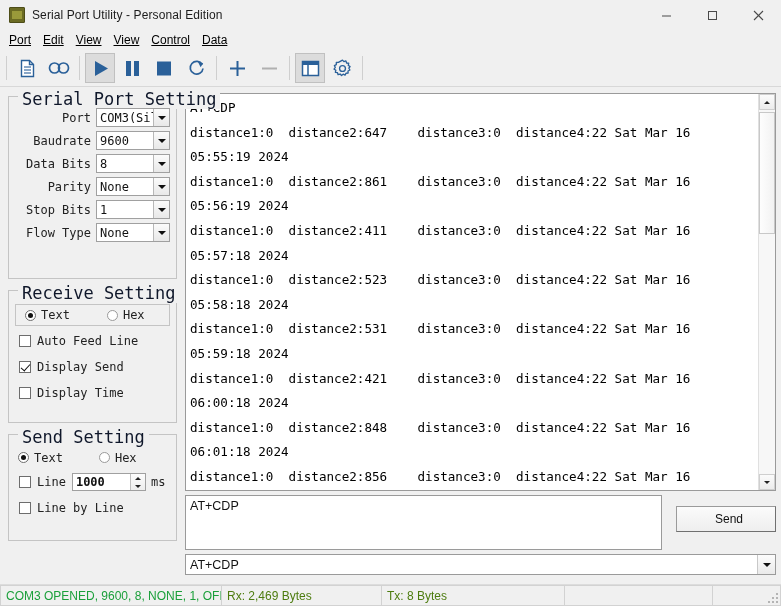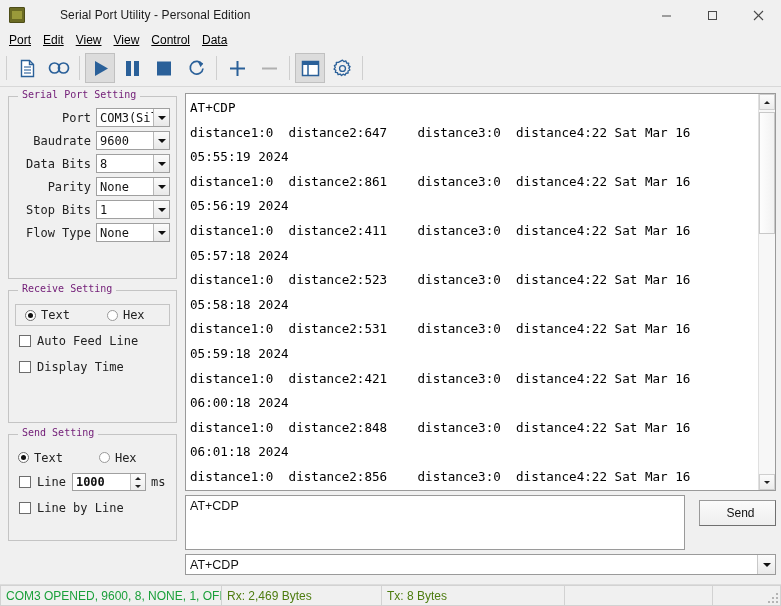--- a/index.html
+++ b/index.html
@@ -49,21 +49,20 @@
     content: "";
     position: absolute;
     left: 2px; top: 3px;
     width: 10px; height: 8px;
     background: #9a9a3a;
   }
   .title-text {
     font-size: 12px;
     color: #1b1b1b;
     letter-spacing: 0.1px;
-    margin-left: 28px;
   }
   .win-buttons {
     position: absolute;
     right: 0; top: 0;
     height: 30px;
     display: flex;
   }
   .win-btn {
     width: 46px;
     height: 30px;
@@ -147,22 +146,22 @@
     border: 1px solid #c4c4c4;
     box-sizing: border-box;
   }
   .group-title {
     position: absolute;
     top: -8px;
     left: 9px;
     background: #f0f0f0;
     padding: 0 4px;
     font-family: "DejaVu Sans Mono", monospace;
-    font-size: 10px;
-    color: #701a75;
+    font-size: 17px;
+    color: #0f172a;
     white-space: nowrap;
   }
   .row {
     display: flex;
     align-items: center;
     justify-content: flex-end;
     height: 23px;
     margin: 0 6px;
   }
   .row-label {
@@ -389,24 +388,24 @@
     border: 1px solid #9a9a9a;
     background: #fff;
     box-sizing: border-box;
     padding: 3px 4px;
     font-family: "Liberation Sans", sans-serif;
     font-size: 12.5px;
     color: #111;
     overflow: hidden;
   }
   .send-btn {
-    width: 77px;
+    width: 100px;
     height: 26px;
     margin-left: 14px;
-    margin-top: 5px;
+    margin-top: 11px;
     background: linear-gradient(#fbfbfb,#eeeeee);
     border: 1px solid #9a9a9a;
     border-right-color:#707070;
     border-bottom-color:#707070;
     box-sizing: border-box;
     display: flex;
     align-items: center;
     justify-content: center;
     font-size: 12px;
     color: #111;
@@ -664,20 +663,24 @@
             <span class="opt-label">Text</span>
           </div>
           <div class="radio-inline" style="margin-left:28px;">
             <span class="radio off"></span>
             <span class="opt-label">Hex</span>
           </div>
         </div>
         <div class="check-row">
           <span class="checkbox"></span>
           <span class="opt-label">Auto Feed Line</span>
+        </div>
+        <div class="check-row">
+          <span class="checkbox on"></span>
+          <span class="opt-label">Display Send</span>
         </div>
         <div class="check-row">
           <span class="checkbox"></span>
           <span class="opt-label">Display Time</span>
         </div>
       </div>
 
       <div class="group" style="top:347px;height:107px;">
         <div class="group-title">Send Setting</div>
         <div style="height:11px;"></div>

